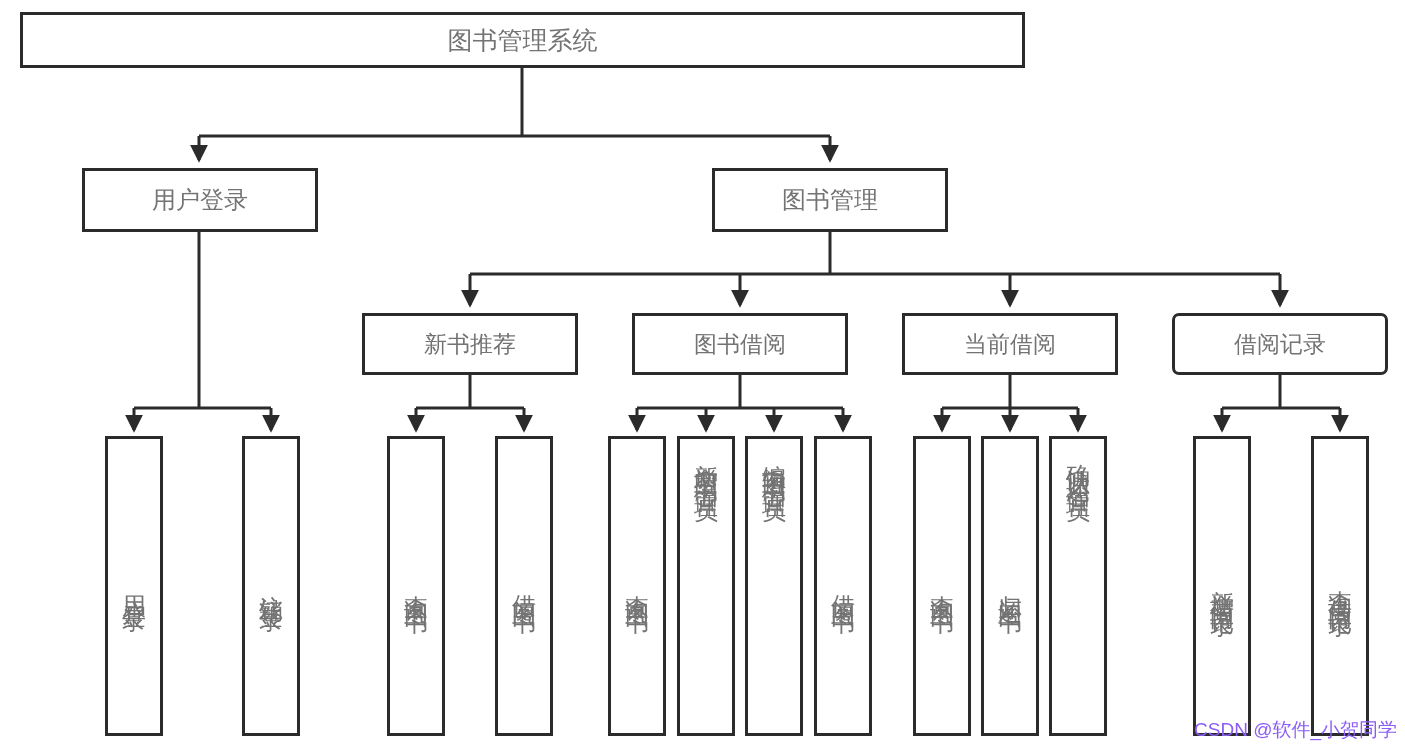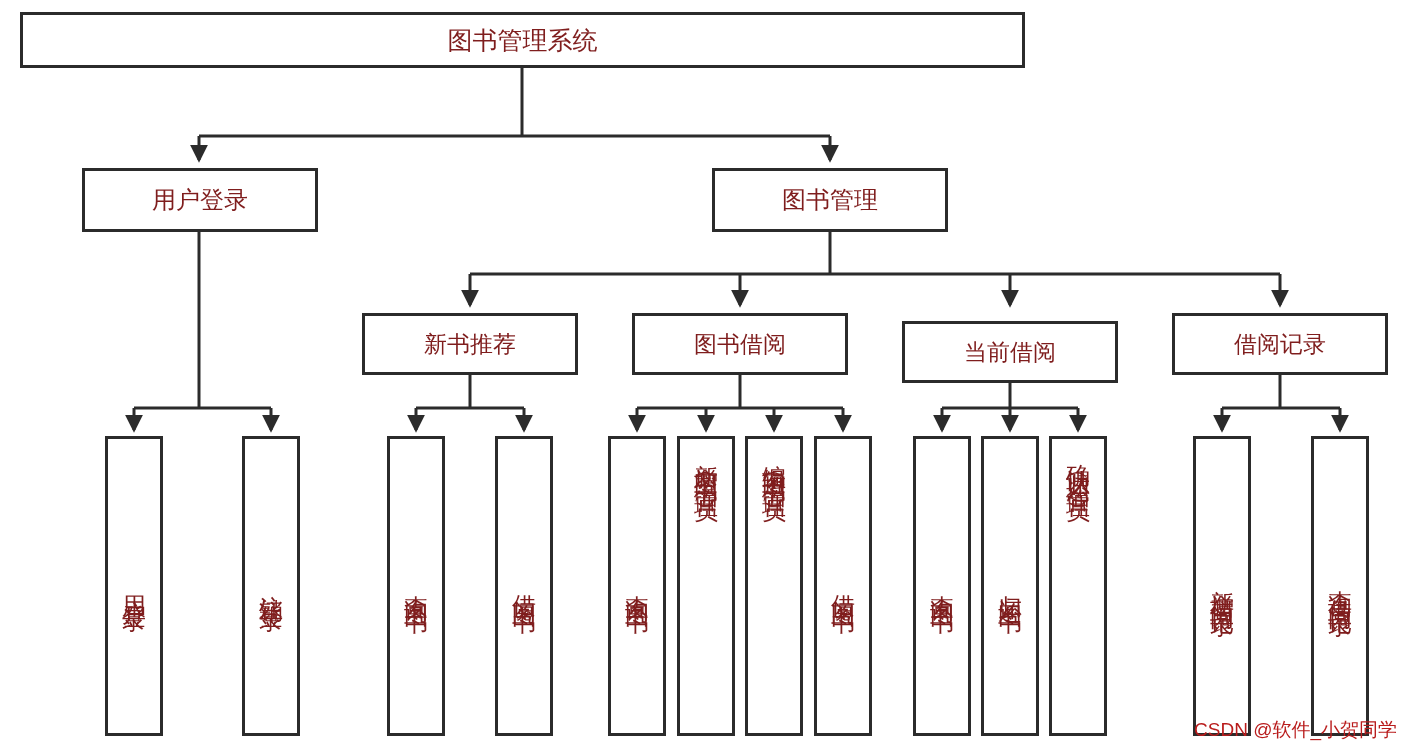--- a/index.html
+++ b/index.html
@@ -27,21 +27,21 @@
   }
   
   .node {
     position: absolute;
     box-sizing: border-box;
     background: #ffffff;
     border: 3px solid #2b2b2b;
     display: flex;
     align-items: center;
     justify-content: center;
-    color: #7f1d1d;
+    color: #737373;
     z-index: 2;
   }
   .node.root {
     font-size: 25px;
     border-width: 3px;
   }
   .node.l2 {
     font-size: 24px;
   }
   .node.l3 {
@@ -68,21 +68,21 @@
   }
   .node.leaf.mid-text {
     align-items: center;
     padding-top: 0;
   }
   #watermark {
     position: absolute;
     right: 8px;
     bottom: 4px;
     font-size: 19px;
-    color: #b91c1c;
+    color: #8b5cf6;
     white-space: nowrap;
     z-index: 5;
   }
 </style>
 </head>
 <body>
 
 <div id="canvas">
 
   <svg id="connectors" viewBox="0 0 1405 747" xmlns="http://www.w3.org/2000/svg">
@@ -150,25 +150,25 @@
   </div>
 
   <div class="node l3" style="left:632px; top:313px; width:216px; height:62px;">
     <span>图书借阅</span>
   </div>
 
   <div class="node l3" style="left:362px; top:313px; width:216px; height:62px;">
     <span>新书推荐</span>
   </div>
 
-  <div class="node l3" style="left:902px; top:313px; width:216px; height:62px;margin-top:8px;">
+  <div class="node l3" style="left:902px; top:313px; width:216px; height:62px;">
     <span>当前借阅</span>
   </div>
 
-  <div class="node l3" style="left:1172px; top:313px; width:216px; height:62px;">
+  <div class="node l3" style="left:1172px; top:313px; width:216px; height:62px;border-radius:7px;">
     <span>借阅记录</span>
   </div>
 
   <div class="node leaf mid-text" style="left:105px; top:436px; width:58px; height:300px;">
     <span class="vtext">用户登录</span>
   </div>
 
   <div class="node leaf mid-text" style="left:242px; top:436px; width:58px; height:300px;">
     <span class="vtext">注销登录</span>
   </div>

